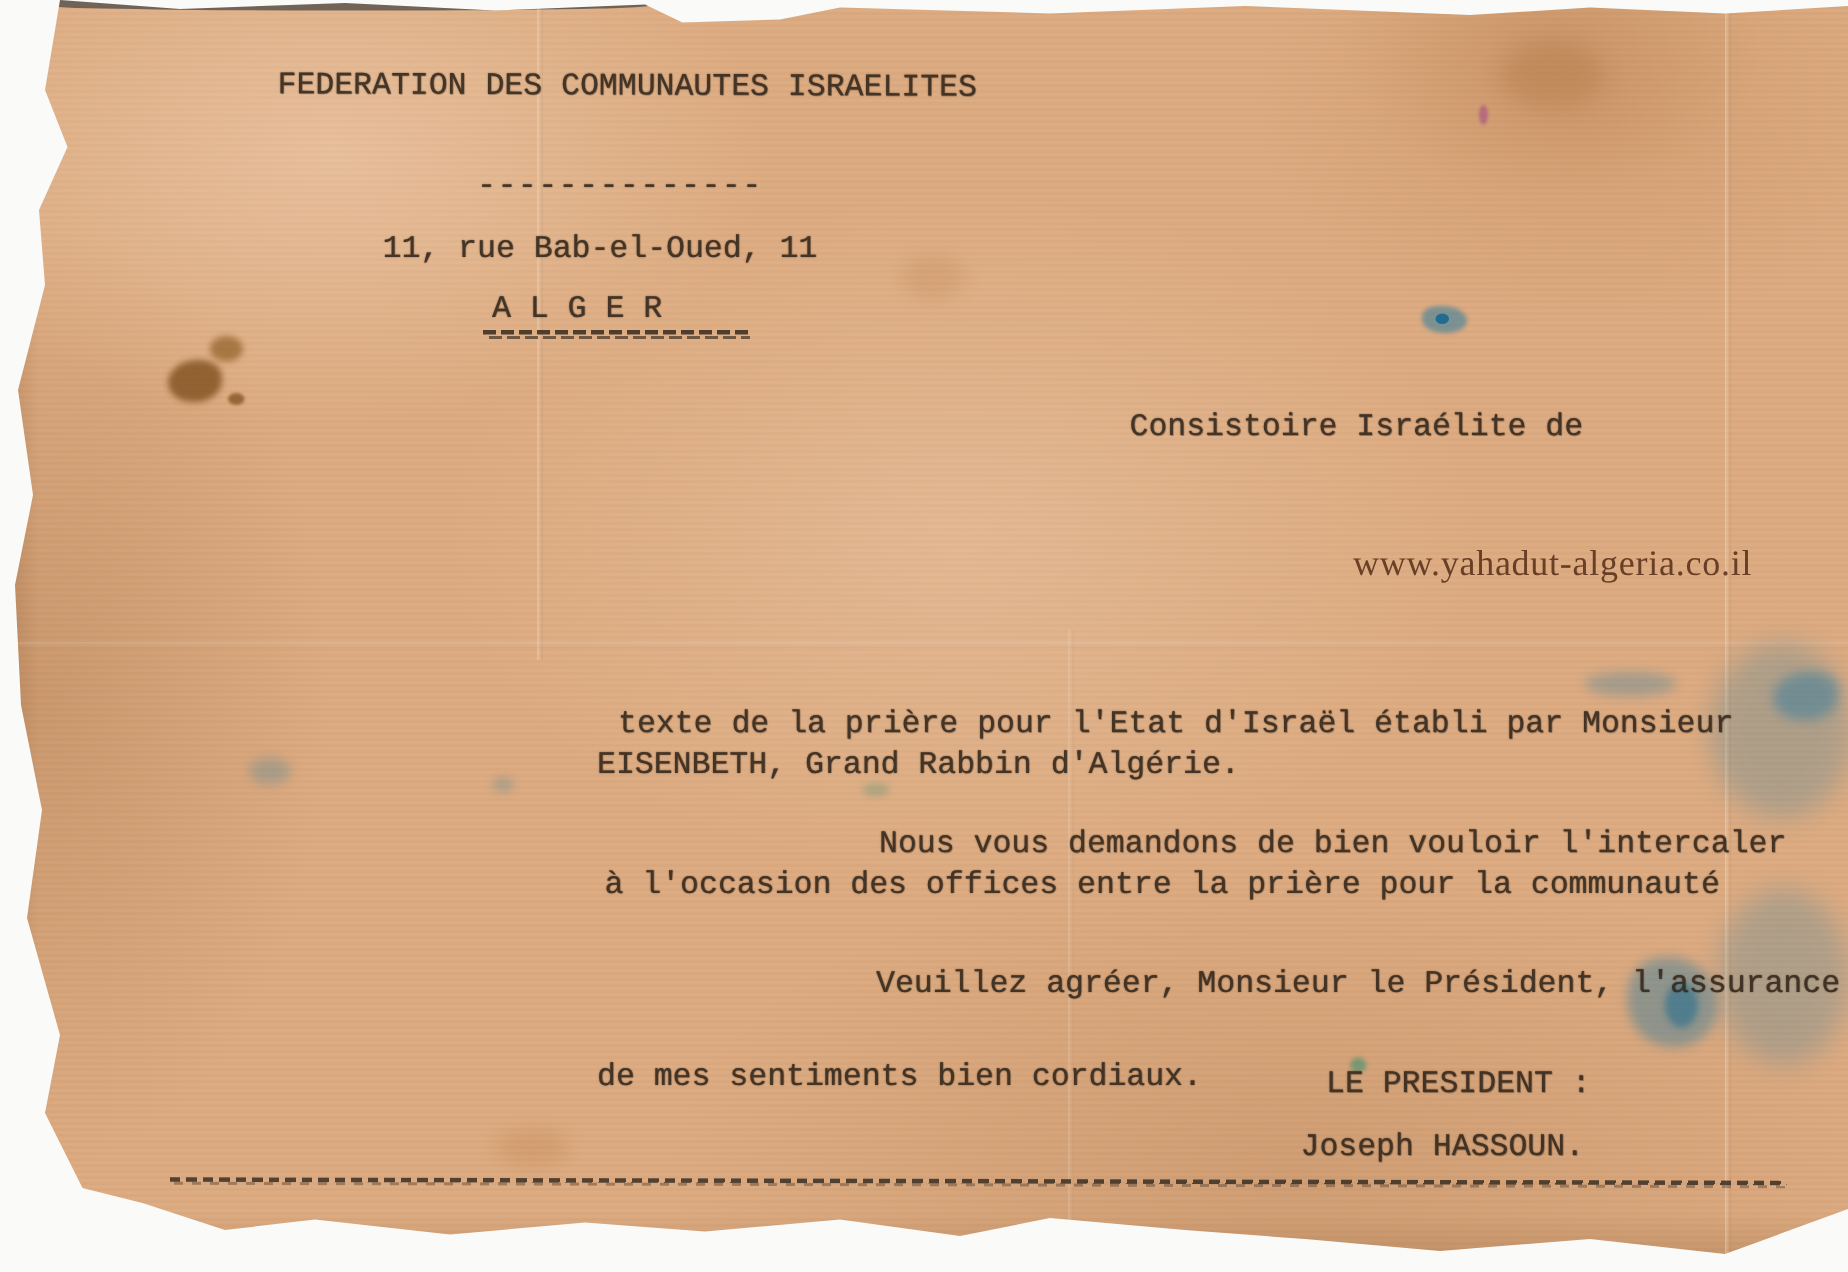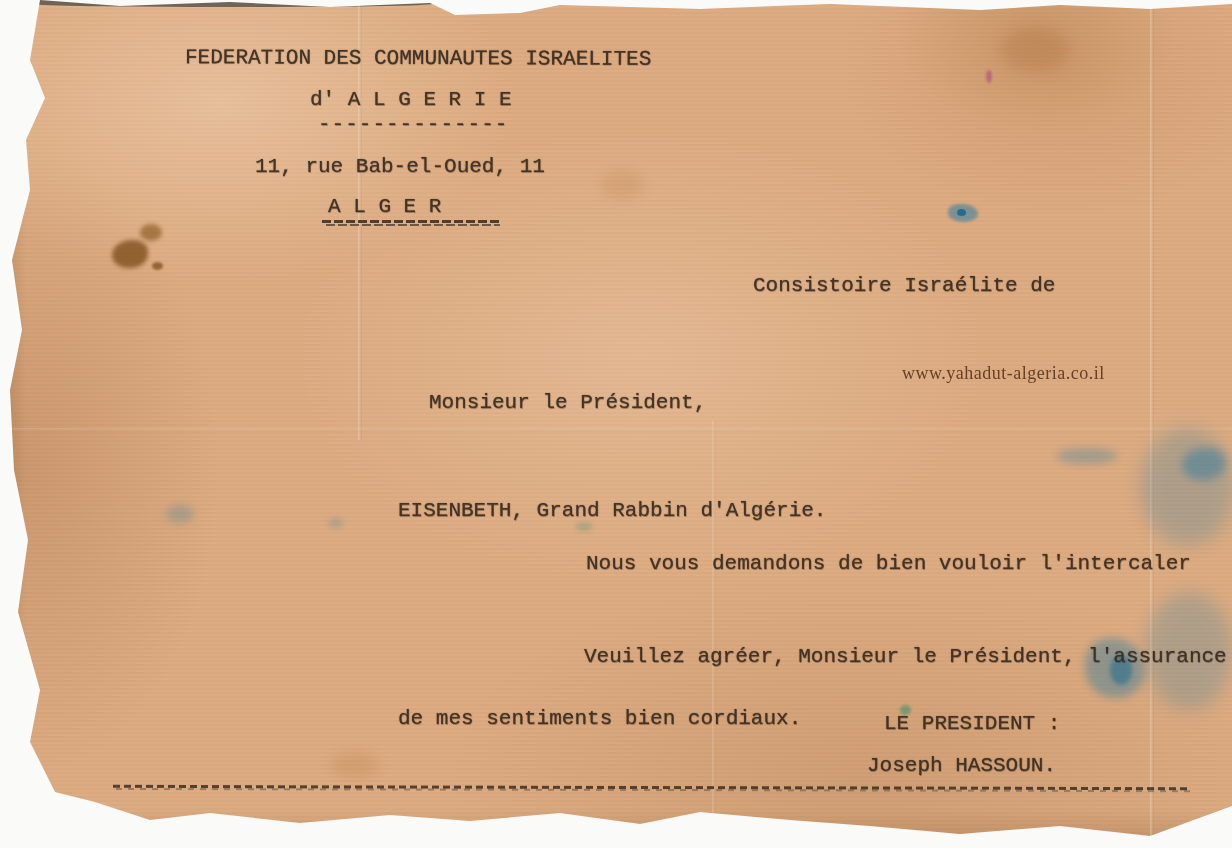--- a/index.html
+++ b/index.html
@@ -53,21 +53,21 @@
   
   .stain{position:absolute;border-radius:50%;}
   
   .t{
     position:absolute;white-space:pre;color:var(--ink);
     font-size:21px;line-height:22px;opacity:.92;
     text-shadow:0 0 1.2px rgba(55,42,30,0.75), .5px .5px 0 rgba(55,42,30,0.35);
   }
   .wm{
     position:absolute;font-family:"Liberation Serif","DejaVu Serif",serif;
-    font-size:18px;letter-spacing:.5px;color:rgba(78,40,18,0.82);white-space:pre;
+    font-size:24px;letter-spacing:.5px;color:rgba(78,40,18,0.82);white-space:pre;
   }
   .rule{position:absolute;}
   .city-rule{
     left:322px;top:220px;width:178px;height:7px;
     background:
       repeating-linear-gradient(90deg, rgba(55,42,30,.85) 0 9px, rgba(55,42,30,0) 9px 12px) 0 0/100% 3px no-repeat,
       repeating-linear-gradient(90deg, rgba(55,42,30,.65) 0 9px, rgba(55,42,30,0) 9px 12px) 4px 4px/100% 2px no-repeat;
   }
   .bottom-rule{
     left:113px;top:786px;width:1078px;height:5px;transform:rotate(.12deg);
@@ -107,36 +107,36 @@
     <div class="stain" style="left:1145px;top:592px;width:88px;height:118px;background:var(--blue);opacity:.25;filter:blur(9px)"></div>
     <div class="stain" style="left:1085px;top:638px;width:60px;height:60px;background:#2277a0;opacity:.40;filter:blur(4px);border-radius:45% 60% 50% 55%"></div>
     <div class="stain" style="left:1110px;top:655px;width:22px;height:30px;background:#1f6b8f;opacity:.55;filter:blur(2px)"></div>
     <div class="stain" style="left:900px;top:705px;width:11px;height:10px;background:#2f8f6f;opacity:.55;filter:blur(1.5px)"></div>
     <div class="stain" style="left:166px;top:505px;width:28px;height:18px;background:var(--blue);opacity:.28;filter:blur(4px)"></div>
     <div class="stain" style="left:328px;top:518px;width:15px;height:10px;background:var(--blue);opacity:.26;filter:blur(3px)"></div>
     <div class="stain" style="left:575px;top:522px;width:18px;height:9px;background:#3f8f70;opacity:.30;filter:blur(2.5px)"></div>
     <div class="stain" style="left:986px;top:70px;width:6px;height:13px;background:#a03a8a;opacity:.5;filter:blur(1px)"></div>
 
     <div class="t" style="left:185px;top:48px;transform:rotate(.2deg)">FEDERATION DES COMMUNAUTES ISRAELITES</div>
-    <div class="t" style="left:310px;top:89px">d' A L G E R I E</div>
     <div class="t" style="left:318px;top:114px;letter-spacing:1px">--------------</div>
     <div class="t" style="left:255px;top:156px">11, rue Bab-el-Oued, 11</div>
     <div class="t" style="left:328px;top:196px">A L G E R</div>
     <div class="rule city-rule"></div>
 
 
     <div class="t" style="left:753px;top:275px">Consistoire Israélite de</div>
 
     <div class="wm" style="left:902px;top:363px">www.yahadut-algeria.co.il</div>
 
-    <div class="t" style="left:429px;top:392px">Monsieur le Président,</div>
 
+    <div class="t" style="left:412px;top:473px">texte de la prière pour l'Etat d'Israël établi par Monsieur</div>
     <div class="t" style="left:586px;top:553px">Nous vous demandons de bien vouloir l'intercaler</div>
 
     <div class="t" style="left:398px;top:500px">EISENBETH, Grand Rabbin d'Algérie.</div>
+    <div class="t" style="left:403px;top:580px">à l'occasion des offices entre la prière pour la communauté</div>
 
     <div class="t" style="left:584px;top:646px">Veuillez agréer, Monsieur le Président, l'assurance</div>
     <div class="t" style="left:398px;top:708px">de mes sentiments bien cordiaux.</div>
 
     <div class="t" style="left:884px;top:713px">LE PRESIDENT :</div>
     <div class="t" style="left:867px;top:755px">Joseph HASSOUN.</div>
 
     <div class="rule bottom-rule"></div>
 
   </div>

